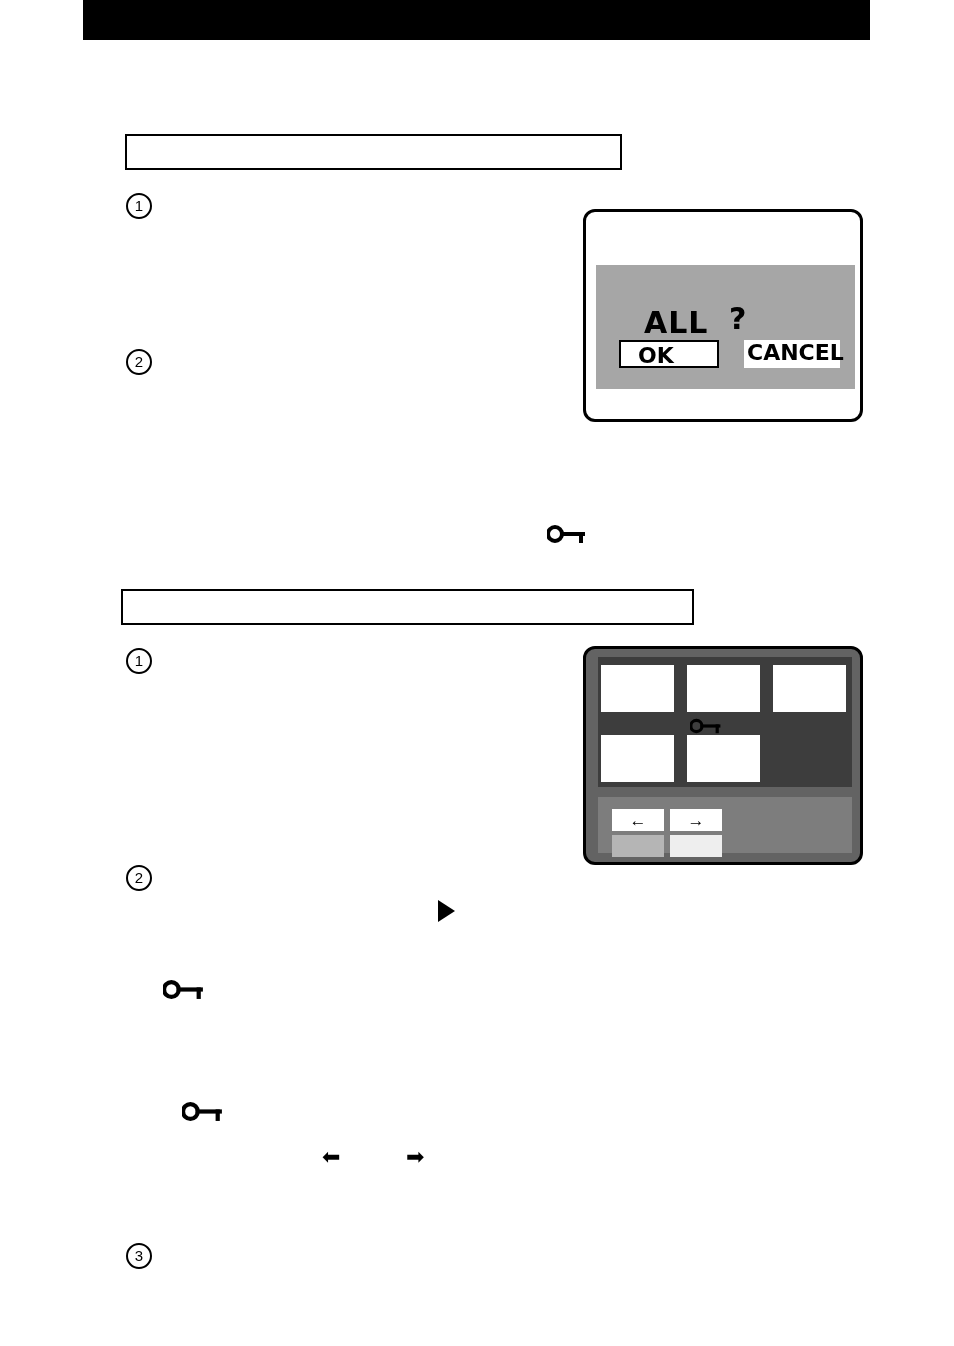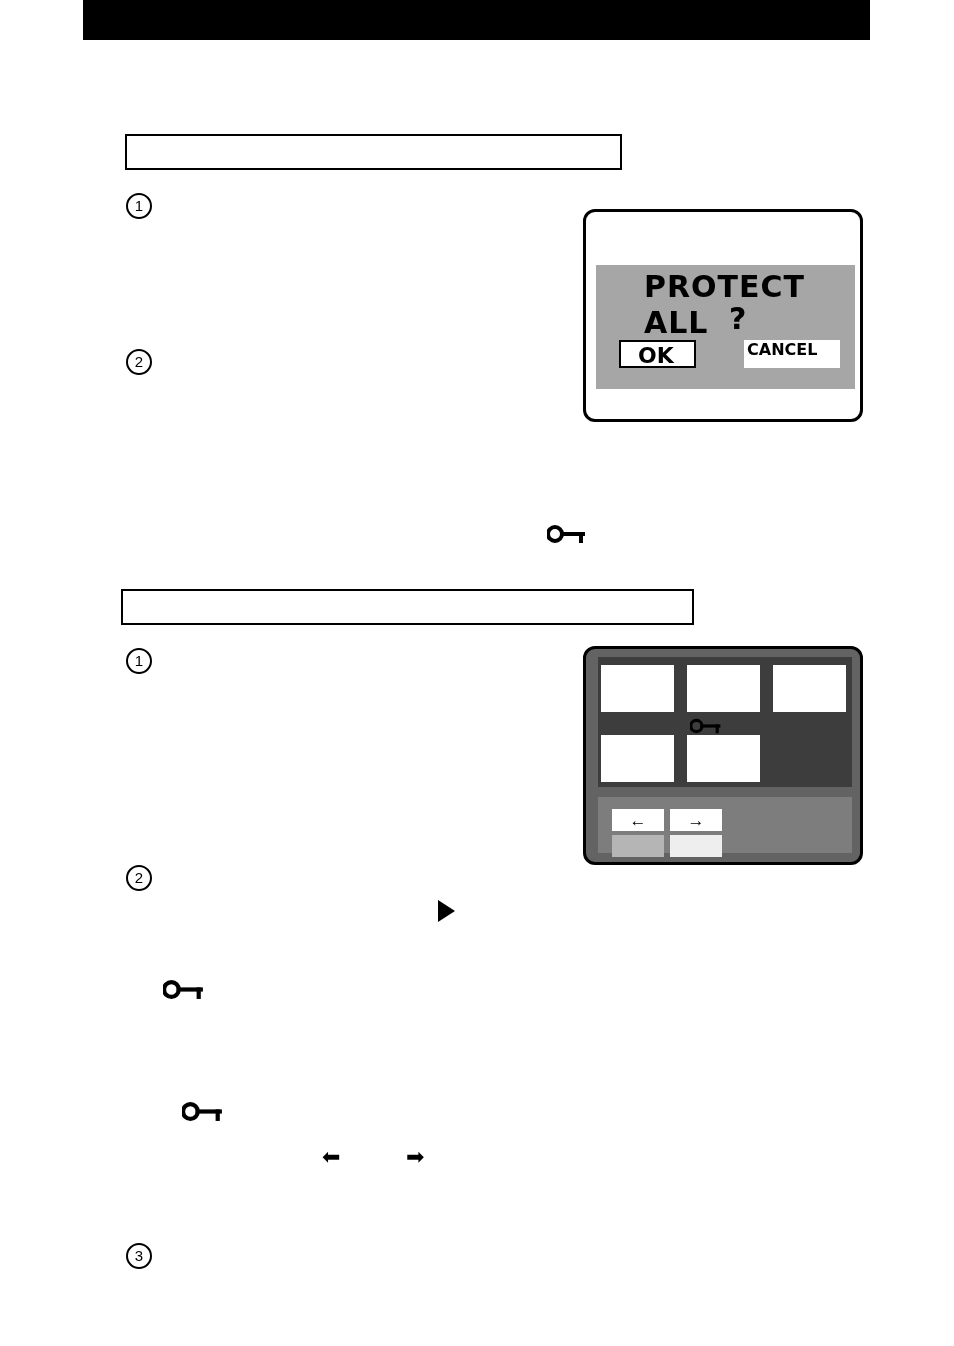--- a/index.html
+++ b/index.html
@@ -89,21 +89,21 @@
     color: #000000;
     letter-spacing: 1px;
   }
   .lcd-protect { left: 48px; top: 4px; font-size: 30px; }
   .lcd-all { left: 48px; top: 40px; font-size: 30px; }
   .lcd-q { left: 133px; top: 36px; font-size: 30px; }
   .btn-ok {
     position: absolute;
     left: 23px;
     top: 75px;
-    width: 77px;
+    width: 100px;
     height: 28px;
     border: 2px solid #000000;
     background: #ffffff;
     box-sizing: border-box;
   }
   .btn-ok span {
     position: absolute;
     left: 17px;
     top: 1px;
     font-family: "DejaVu Sans", sans-serif;
@@ -118,21 +118,21 @@
     height: 28px;
     background: #ffffff;
     box-sizing: border-box;
   }
   .btn-cancel span {
     position: absolute;
     left: 3px;
     top: 0px;
     font-family: "DejaVu Sans", sans-serif;
     font-weight: bold;
-    font-size: 16px;
+    font-size: 22px;
   }
 
   
   .idx-frame {
     position: absolute;
     left: 583px;
     top: 646px;
     width: 280px;
     height: 219px;
     border: 3px solid #000000;
@@ -218,21 +218,20 @@
 
 <div class="title-box title-box-1">
   <span></span>
 </div>
 
 <div class="step-num s1a">1</div>
 <div class="step-num s1b">2</div>
 
 <div class="lcd-frame">
   <div class="lcd-screen">
-    <div class="lcd-text lcd-protect">PROTECT</div>
     <div class="lcd-text lcd-all">ALL</div>
     <div class="lcd-text lcd-q">?</div>
     <div class="btn-ok">
       <span>OK</span>
     </div>
     <div class="btn-cancel">
       <span>CANCEL</span>
     </div>
   </div>
 </div>

